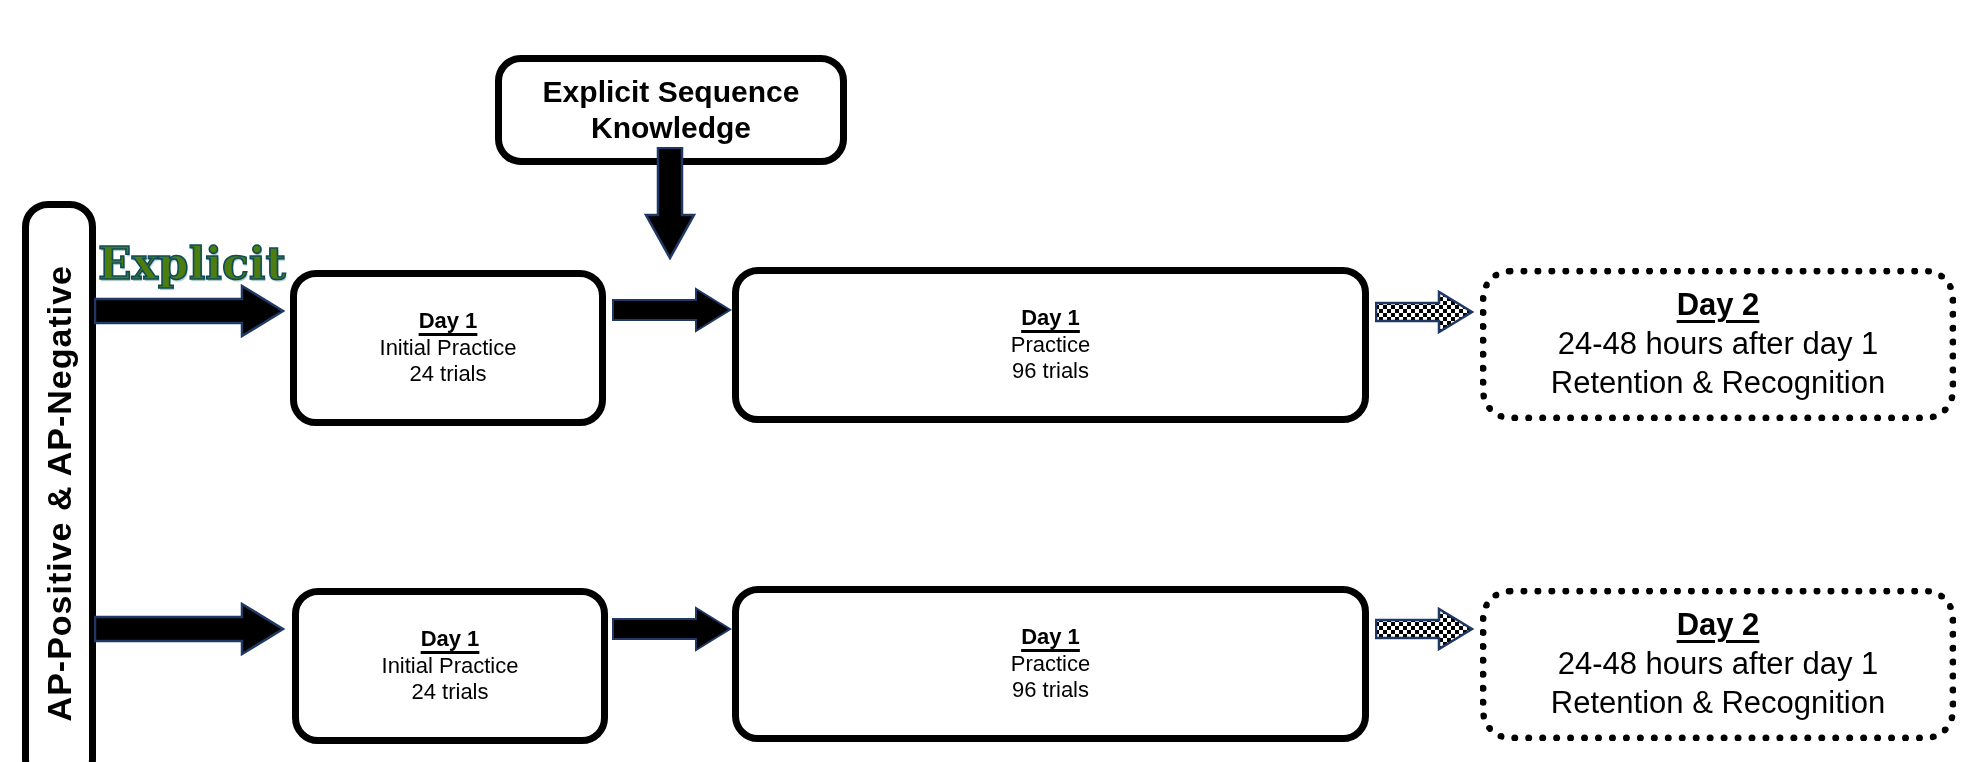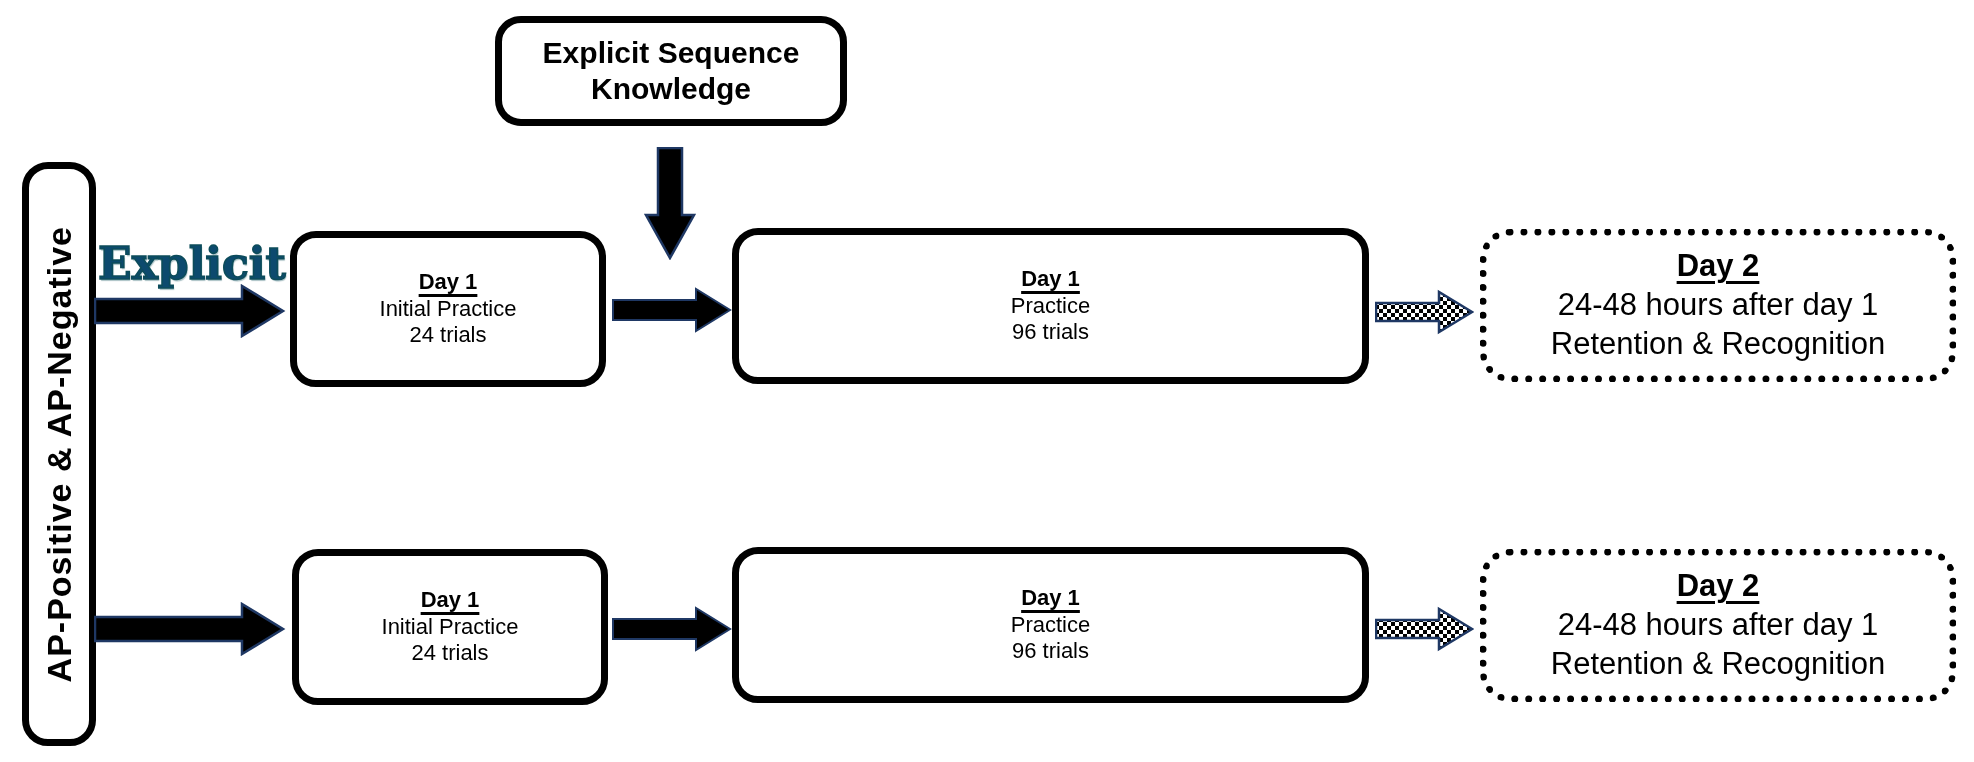--- a/index.html
+++ b/index.html
@@ -17,20 +17,21 @@
     position: absolute;
     box-sizing: border-box;
     border: 7px solid #000000;
     border-radius: 26px;
     background: #ffffff;
     display: flex;
     flex-direction: column;
     align-items: center;
     justify-content: center;
     text-align: center;
+    margin-top: 39px;
   }
   .box.dotted {
     border: 7px dotted #000000;
     border-radius: 30px;
   }
   .stage-line { font-size: 22px; line-height: 1.22; white-space: nowrap; }
   .stage-line.day {
     font-weight: bold;
     text-decoration: underline;
     text-decoration-thickness: 3px;
@@ -73,21 +74,21 @@
   .row2 .d2-box { left: 1480px; top: 549px; }
 
   
   .teal-label {
     position: absolute;
     width: 220px;
     text-align: center;
     font-family: "DejaVu Serif", serif;
     font-weight: bold;
     font-size: 44px;
-    color: #0c4a6e;
+    color: #4d7c0f;
     -webkit-text-stroke: 1.6px #0c4c5a;
     text-shadow: 1px 2px 1px rgba(12, 76, 90, 0.35);
   }
   .label-explicit { left: 82px; top: 238px; }
   .label-implicit { left: 68px; top: 557px; }
 
   
   .arrow { position: absolute; }
   .a-left-1  { left: 94px;   top: 284px; }
   .a-left-2  { left: 94px;   top: 602px; }

